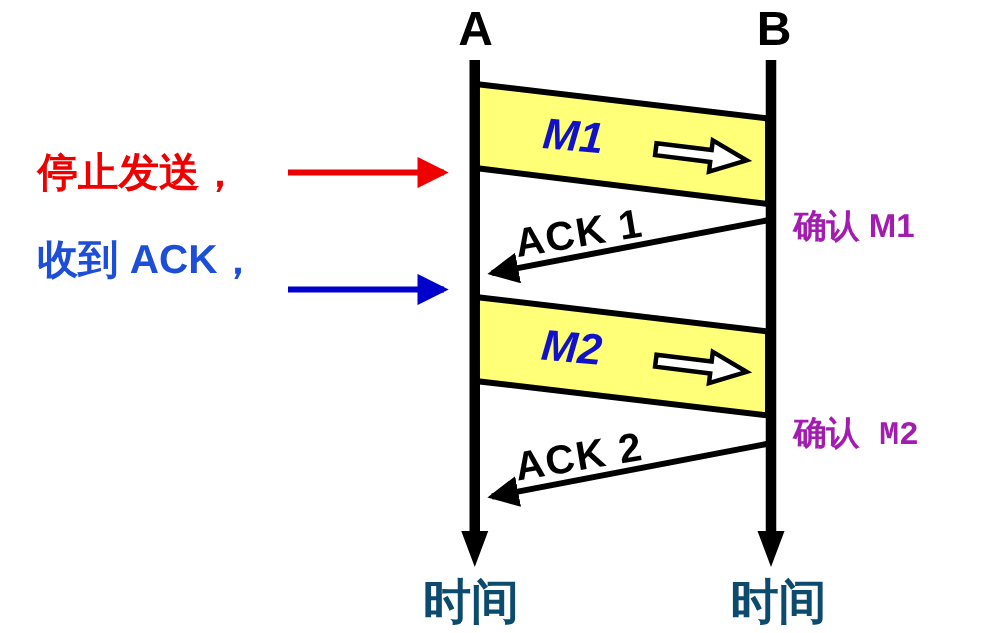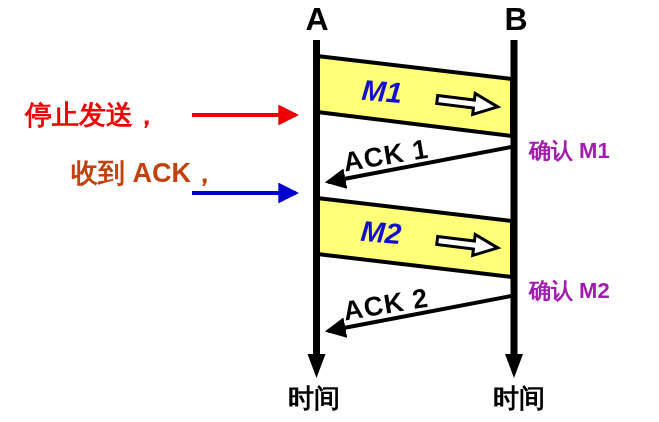--- a/index.html
+++ b/index.html
@@ -18,37 +18,37 @@
     white-space: nowrap;
     line-height: 1;
   }
   .host {
     font-size: 32px;
     color: #000000;
     transform: translate(-50%, 0);
   }
   .note { font-size: 27px; line-height: 32px; }
   .note-red  { color: #ee0000; }
-  .note-blue { color: #c2410c; margin-left: 46px; }
+  .note-blue { color: #1d4ed8; }
   .frame-label {
     font-size: 29px;
     font-style: italic;
     color: #1111cc;
     transform: translate(-50%, -50%) rotate(5deg);
   }
   .ack-label {
     font-size: 27px;
     color: #000000;
     letter-spacing: 1px;
     transform: translate(-50%, -50%) rotate(-9.5deg);
   }
   .confirm { font-size: 22px; color: #a21caf; }
   .time-axis {
-    font-size: 26px;
-    color: #000000;
+    font-size: 32px;
+    color: #0c4a6e;
     transform: translate(-50%, 0);
   }
 </style>
 </head>
 <body>
 
 <div id="stage">
 
   <svg id="gfx" width="659" height="422" viewBox="0 0 659 422">
     <defs>
@@ -92,18 +92,18 @@
     <div>收到 ACK，</div>
   </div>
 
   <div class="lbl frame-label" style="left:382px; top:92px;">M1</div>
   <div class="lbl frame-label" style="left:381px; top:233px;">M2</div>
 
   <div class="lbl ack-label" style="left:386px; top:156px;">ACK 1</div>
   <div class="lbl ack-label" style="left:386px; top:305px;">ACK 2</div>
 
   <div class="lbl confirm" style="left:529px; top:140px;">确认 M1</div>
-  <div class="lbl confirm" style="left:529px; top:280px;">确认 M2</div>
+  <div class="lbl confirm" style="left:529px; top:280px;font-family:Liberation Mono, monospace;">确认 M2</div>
 
   <div class="lbl time-axis" style="left:314px; top:385px;">时间</div>
   <div class="lbl time-axis" style="left:519px; top:385px;">时间</div>
 
 </div>
 
 </body></html>

